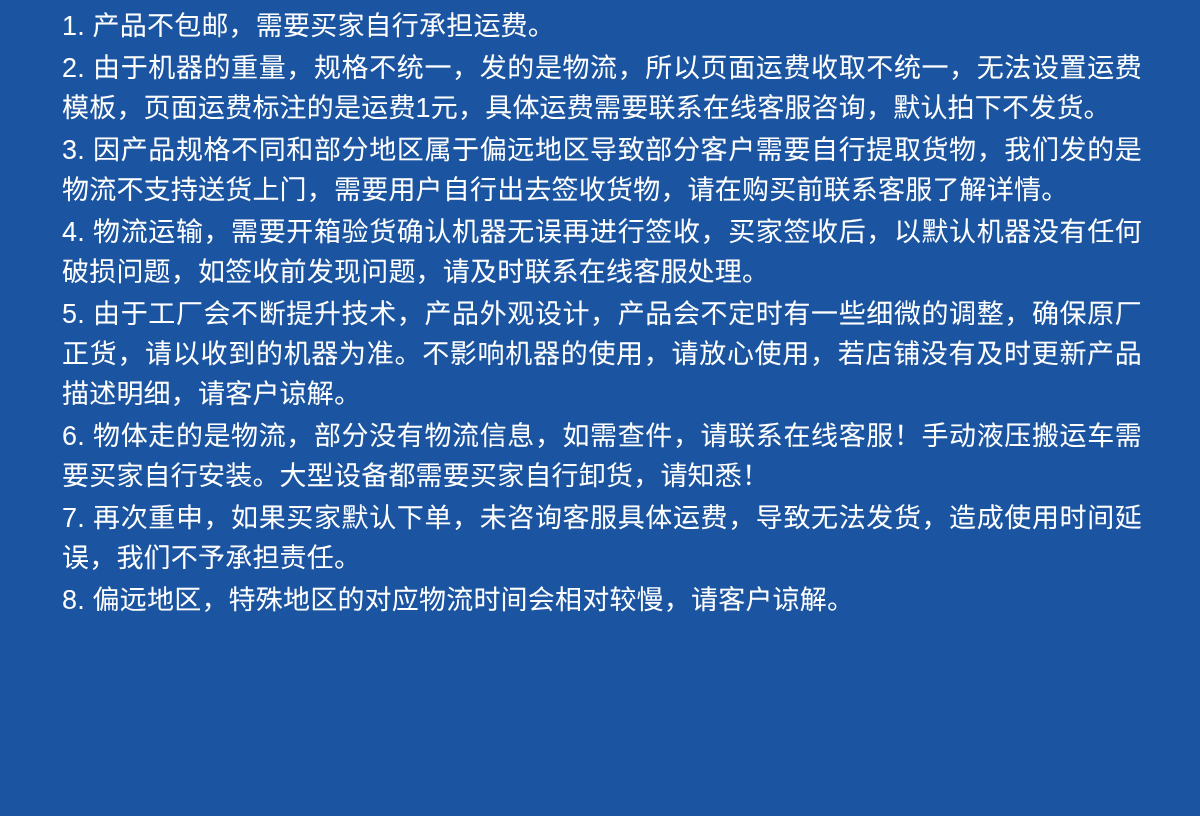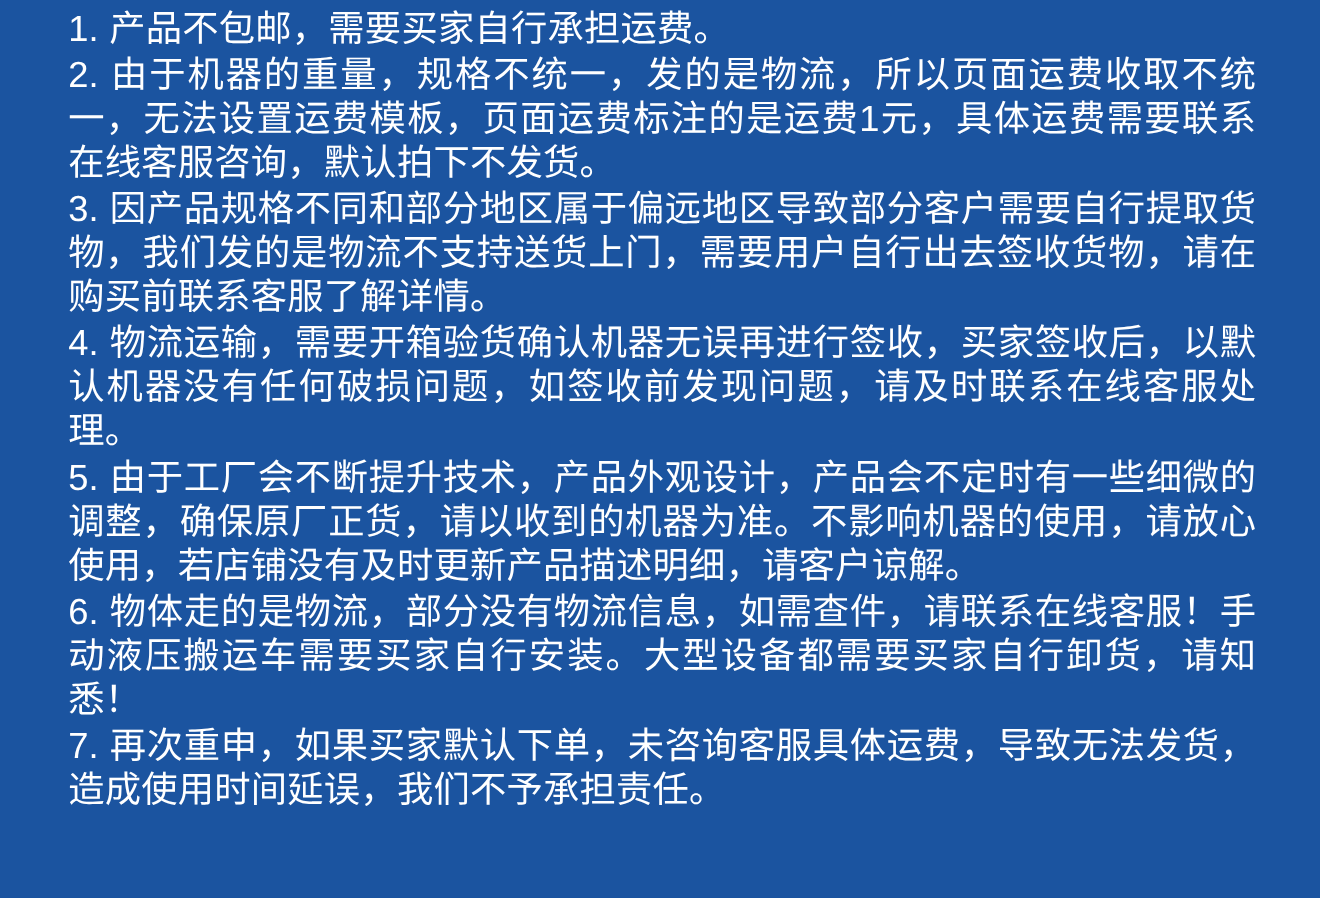--- a/index.html
+++ b/index.html
@@ -21,21 +21,21 @@
     box-sizing: border-box;
     padding: 6px 58px 0 62px;
   }
   .notice-list {
     list-style: none;
     margin: 0;
     padding: 0;
   }
   .notice-item {
     color: #ffffff;
-    font-size: 33px;
+    font-size: 27px;
     line-height: 40px;
     letter-spacing: 0.2px;
     margin: 0 0 2px 0;
     text-align: justify;
     text-justify: inter-ideograph;
     font-weight: 500;
     white-space: normal;
     word-break: break-all;
   }
 </style>
@@ -44,14 +44,15 @@
 
 <div class="page">
   <ul class="notice-list">
     <li class="notice-item">1. 产品不包邮，需要买家自行承担运费。</li>
     <li class="notice-item">2. 由于机器的重量，规格不统一，发的是物流，所以页面运费收取不统一，无法设置运费模板，页面运费标注的是运费1元，具体运费需要联系在线客服咨询，默认拍下不发货。</li>
     <li class="notice-item">3. 因产品规格不同和部分地区属于偏远地区导致部分客户需要自行提取货物，我们发的是物流不支持送货上门，需要用户自行出去签收货物，请在购买前联系客服了解详情。</li>
     <li class="notice-item">4. 物流运输，需要开箱验货确认机器无误再进行签收，买家签收后，以默认机器没有任何破损问题，如签收前发现问题，请及时联系在线客服处理。</li>
     <li class="notice-item">5. 由于工厂会不断提升技术，产品外观设计，产品会不定时有一些细微的调整，确保原厂正货，请以收到的机器为准。不影响机器的使用，请放心使用，若店铺没有及时更新产品描述明细，请客户谅解。</li>
     <li class="notice-item">6. 物体走的是物流，部分没有物流信息，如需查件，请联系在线客服！手动液压搬运车需要买家自行安装。大型设备都需要买家自行卸货，请知悉！</li>
     <li class="notice-item">7. 再次重申，如果买家默认下单，未咨询客服具体运费，导致无法发货，造成使用时间延误，我们不予承担责任。</li>
+    <li class="notice-item">8. 偏远地区，特殊地区的对应物流时间会相对较慢，请客户谅解。</li>
   </ul>
 </div>
 
 </body></html>

